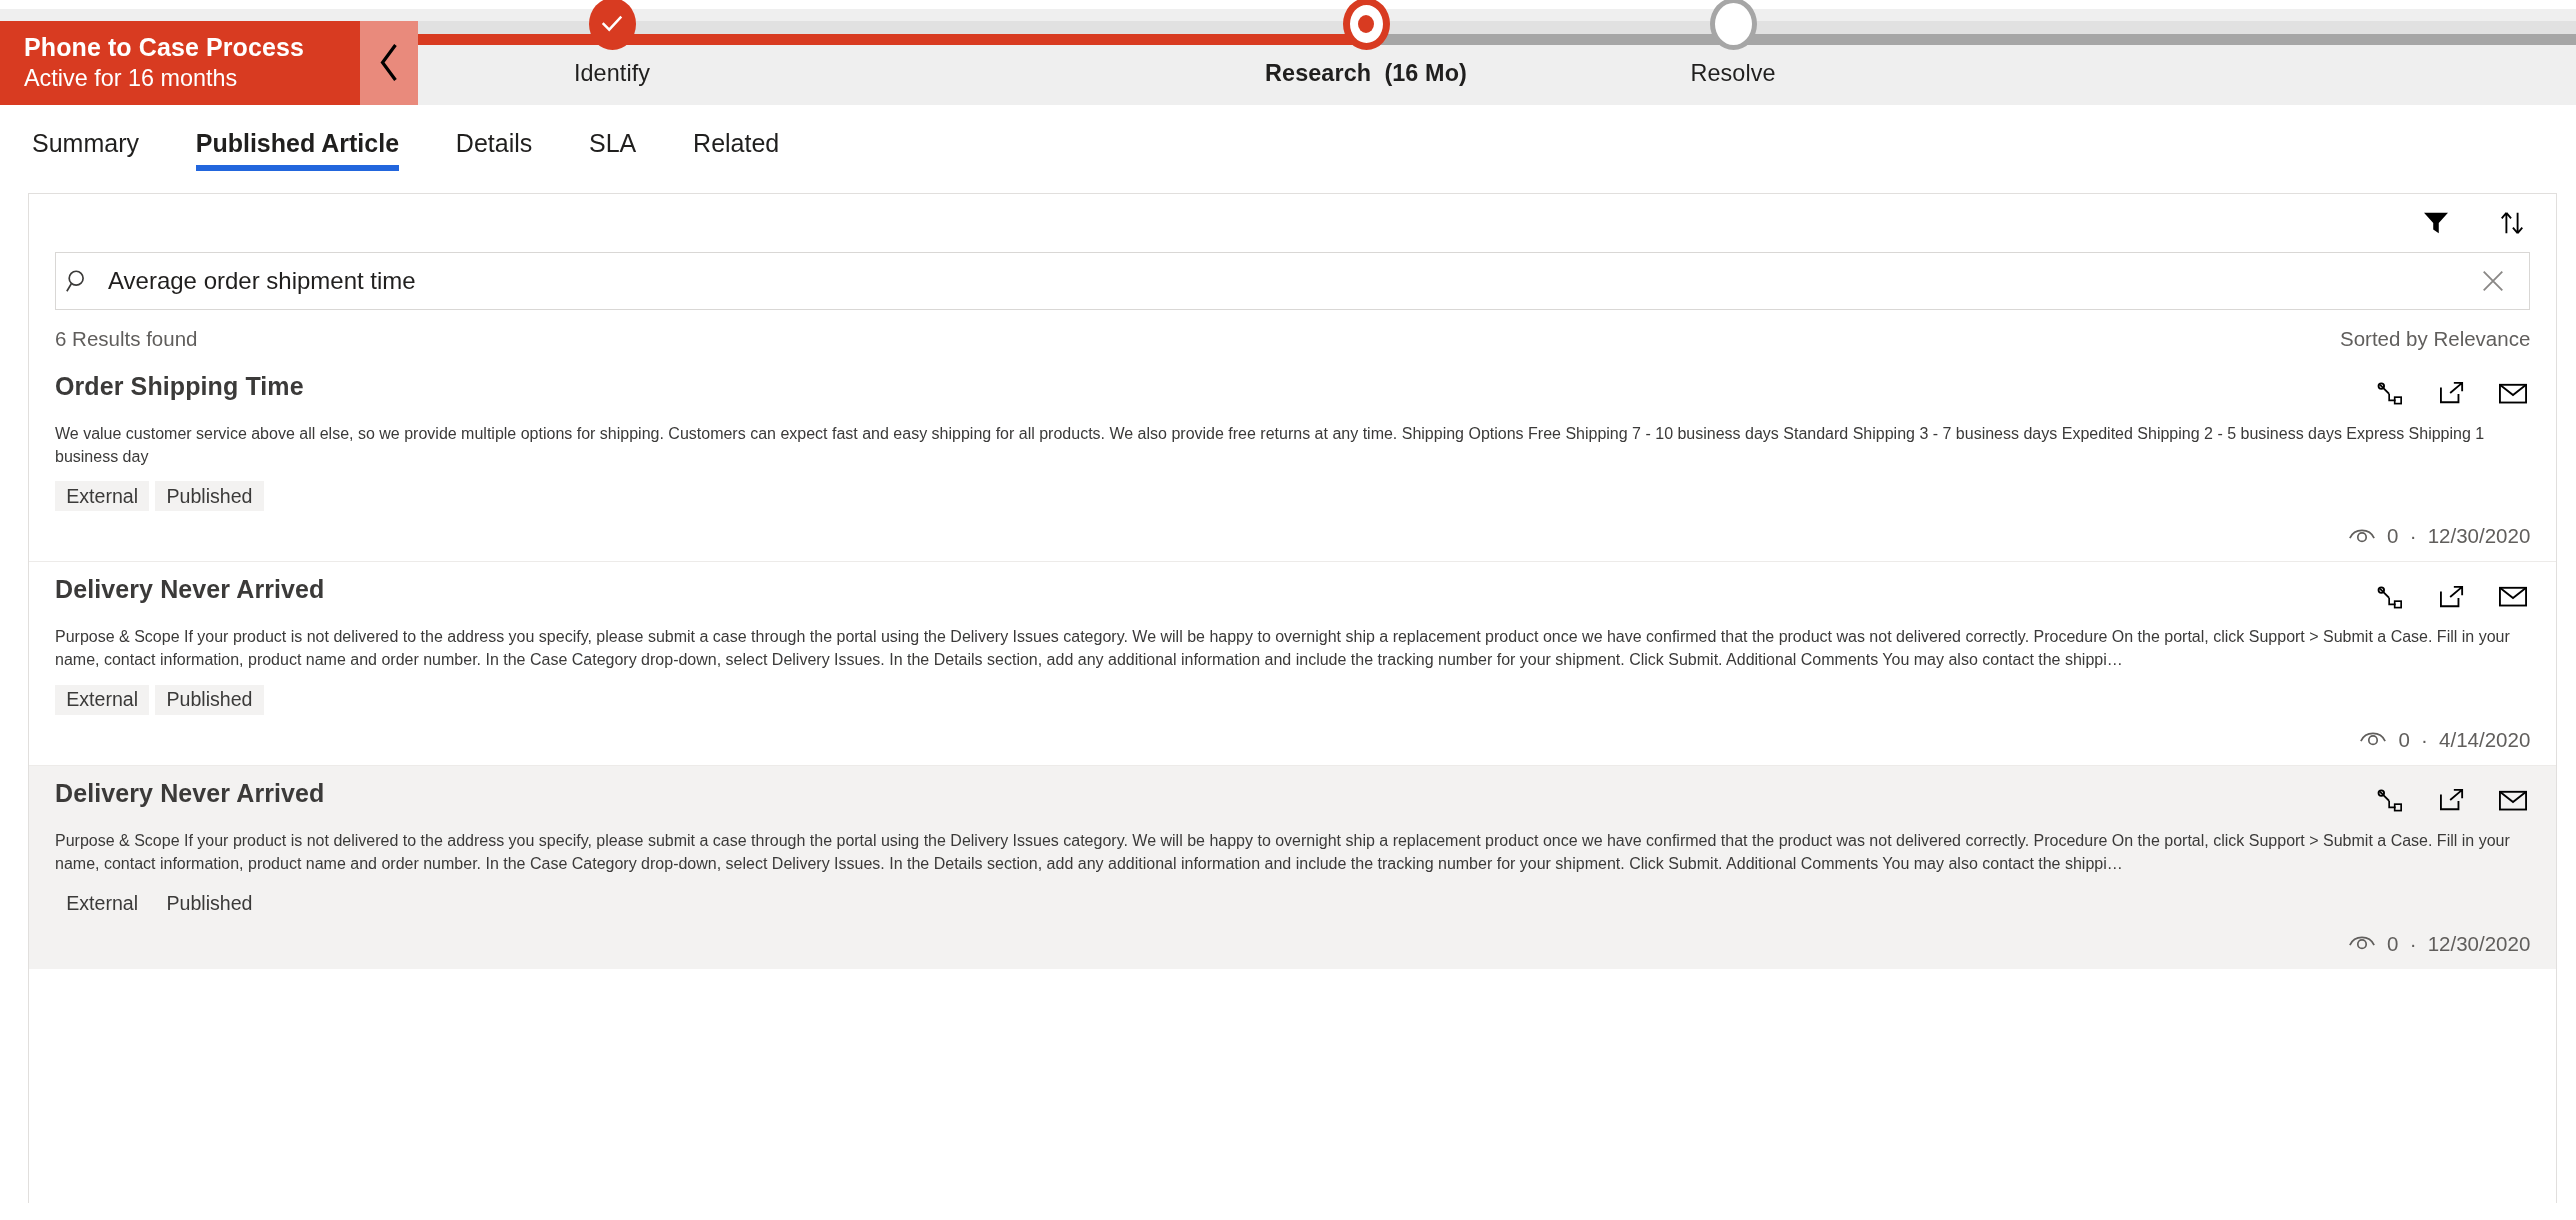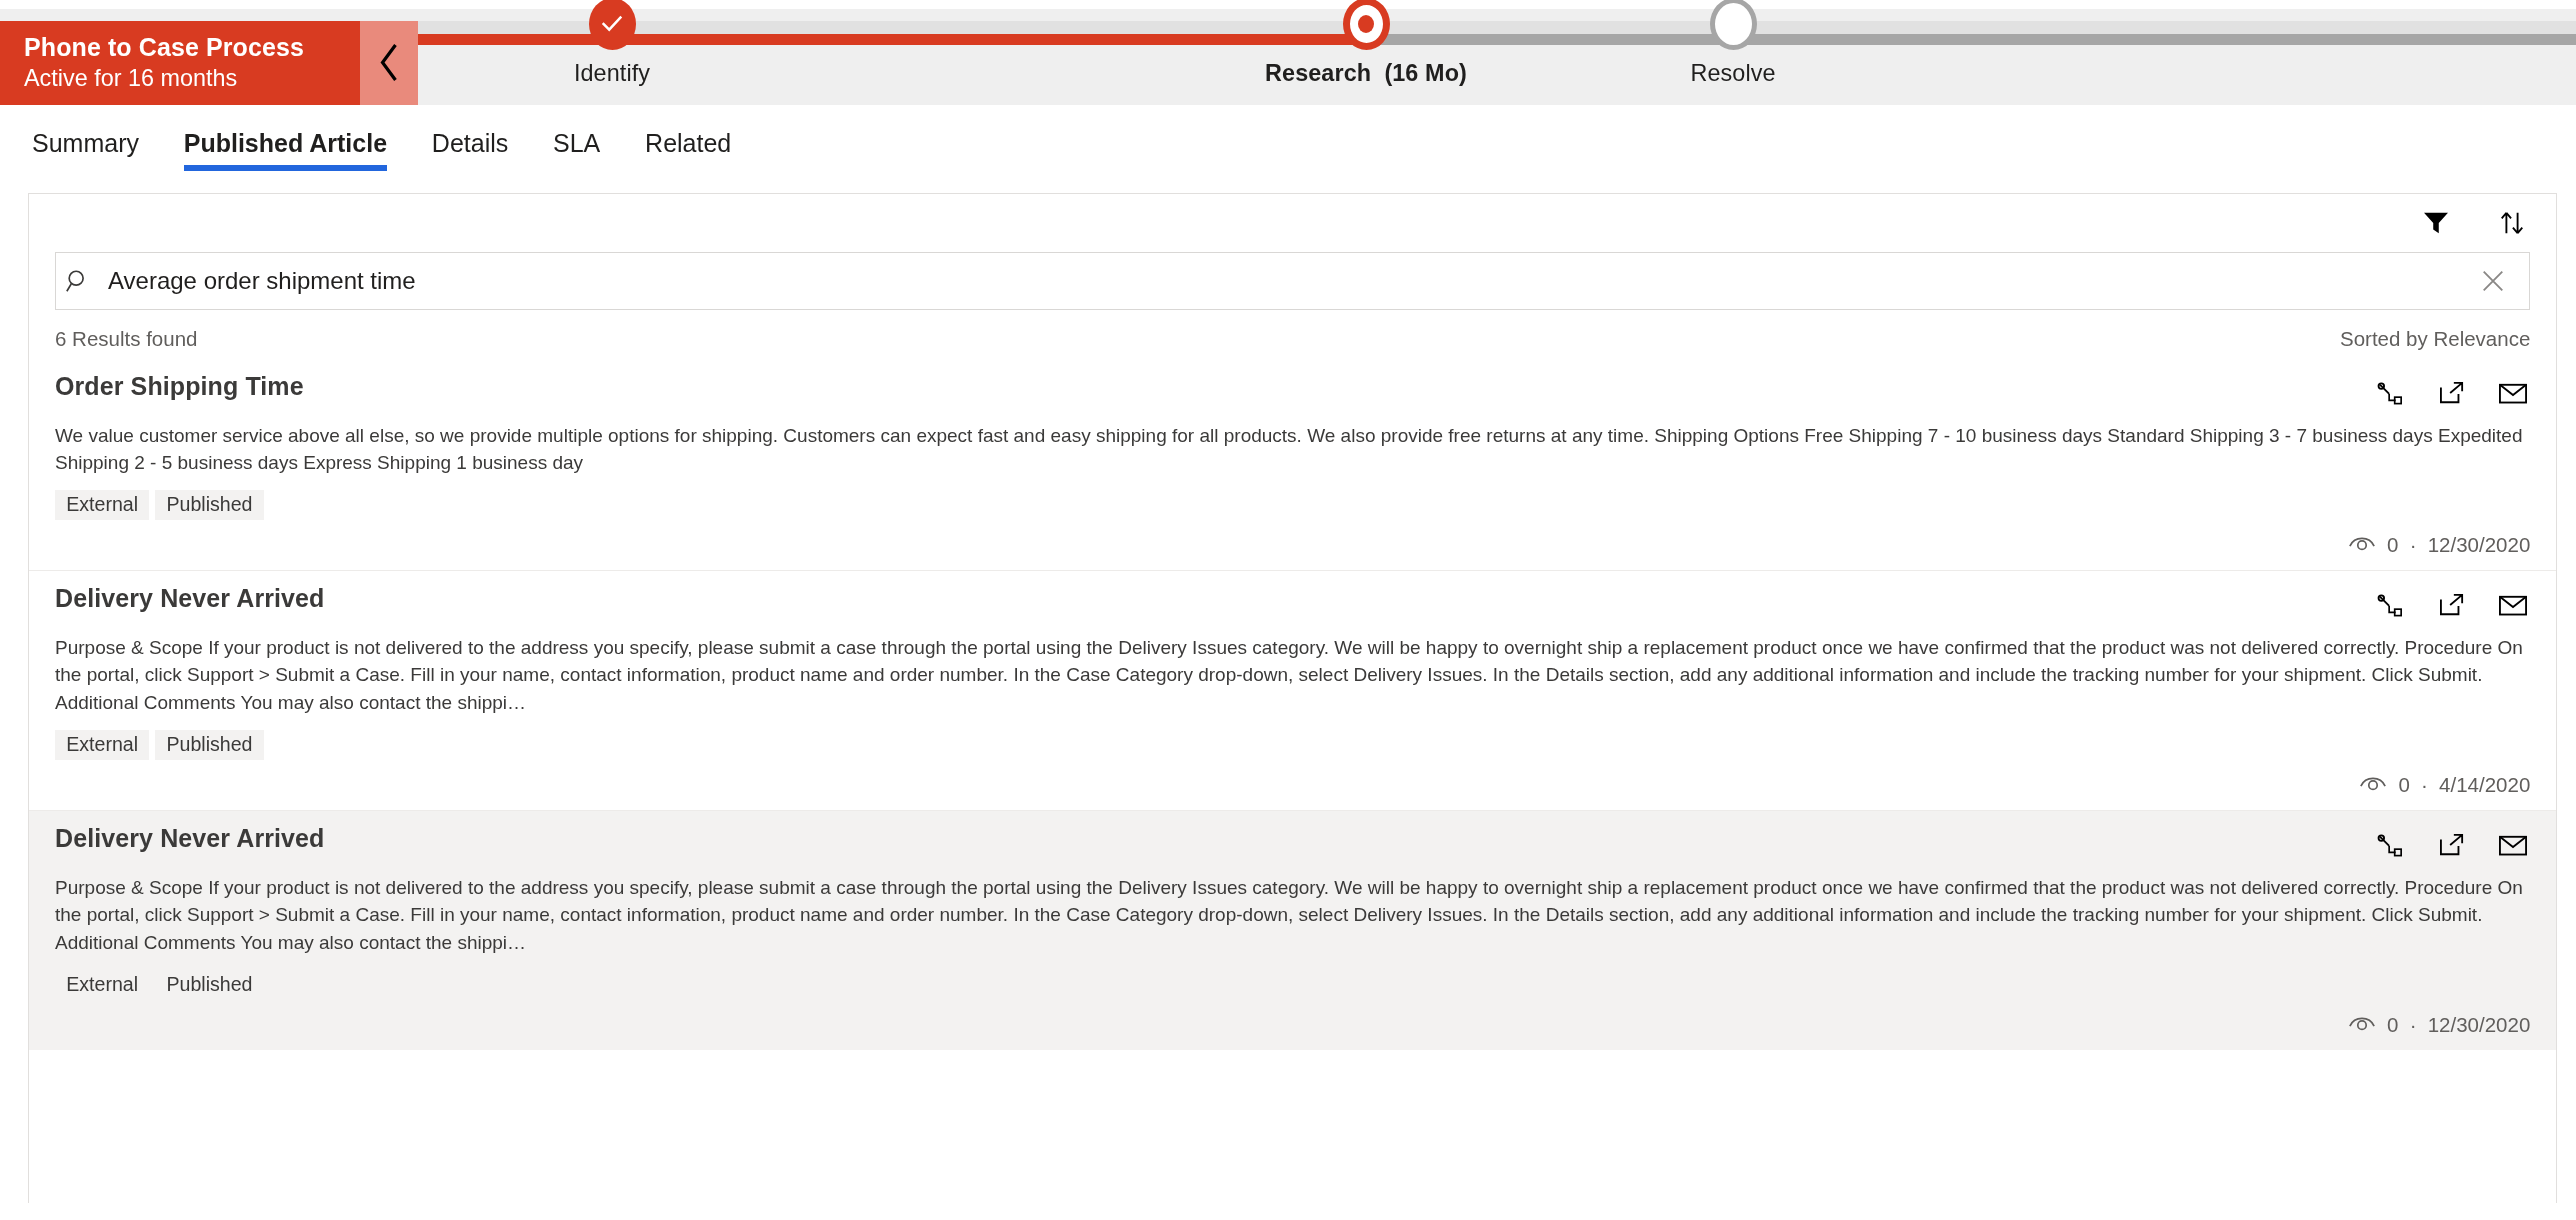--- a/index.html
+++ b/index.html
@@ -140,21 +140,21 @@
   .stage-label.active { font-weight: bold; }
   .stage-dur { font-weight: bold; }
 
   
   .tabs {
     height: 77px;
     background: #ffffff;
     display: flex;
     align-items: center;
     padding-left: 32px;
-    gap: 0;
+    gap: 12px;
   }
   .tab {
     position: relative;
     font-size: 25px;
     color: #201f1e;
     padding: 0 22.4px;
     height: 77px;
     display: flex;
     align-items: center;
     cursor: pointer;
@@ -262,21 +262,21 @@
     gap: 26px;
     align-items: center;
     padding-top: 3.7px;
   }
   .act-icon {
     width: 35px; height: 35px;
     display: flex; align-items: center; justify-content: center;
     cursor: pointer;
   }
   .result-body {
-    font-size: 19px;
+    font-size: 16px;
     line-height: 1.45;
     color: #3b3a39;
     margin-top: 11.2px;
     max-height: 97px;
     overflow: hidden;
   }
   .result-body.three {
     max-height: 145px;
   }
   .tags {

